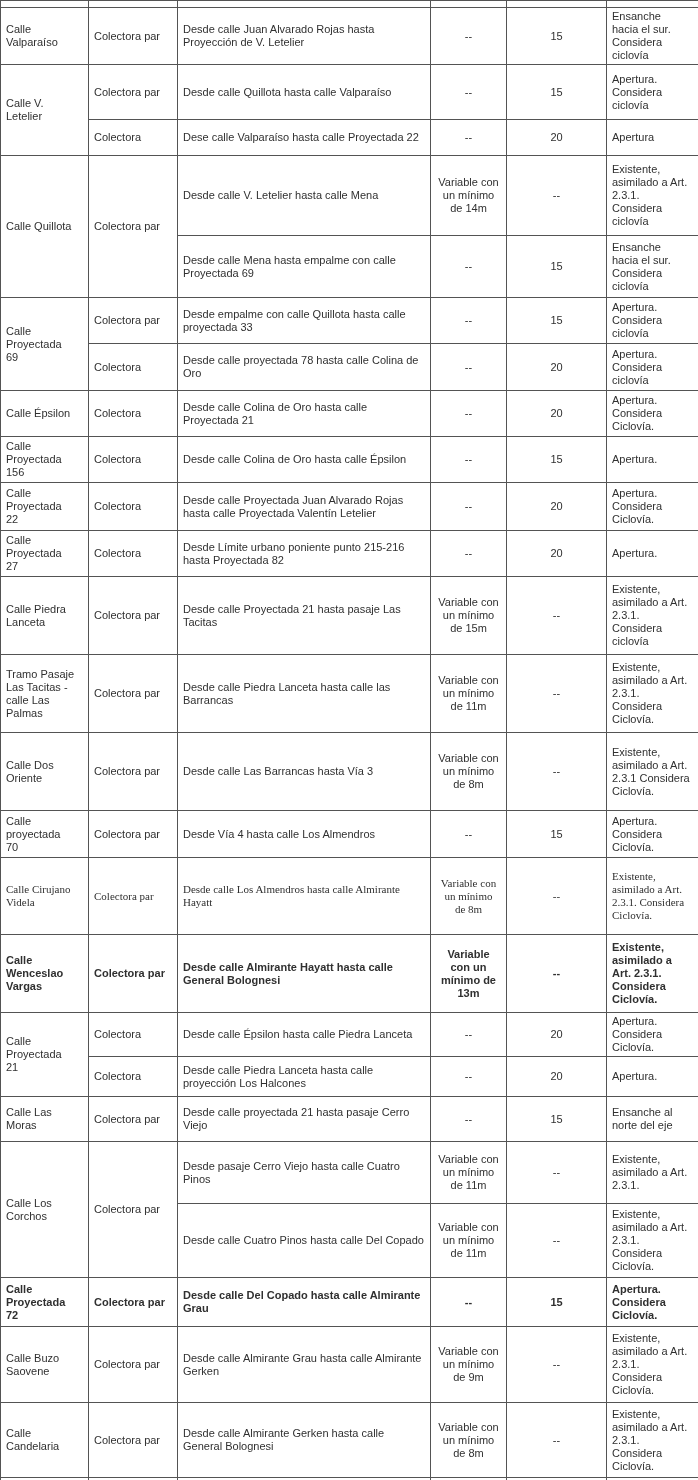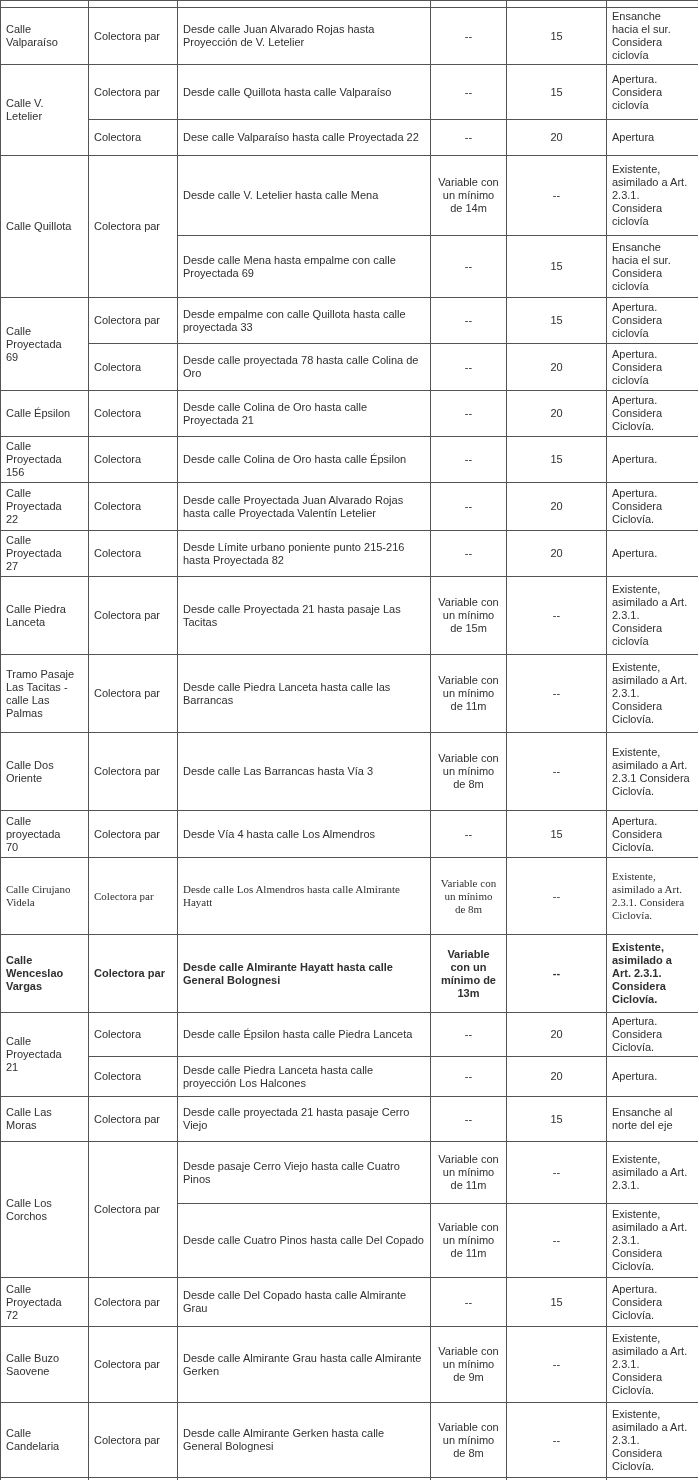--- a/index.html
+++ b/index.html
@@ -219,21 +219,21 @@
         <td class="col-3">Variable con un mínimo de 11m</td>
         <td class="col-4">--</td>
         <td class="col-5">Existente, asimilado a Art. 2.3.1.</td>
       </tr>
       <tr style="height: 74px;">
         <td class="col-2">Desde calle Cuatro Pinos hasta calle Del Copado</td>
         <td class="col-3">Variable con un mínimo de 11m</td>
         <td class="col-4">--</td>
         <td class="col-5">Existente, asimilado a Art. 2.3.1. Considera Ciclovía.</td>
       </tr>
-      <tr style="height: 49px;">
+      <tr style="height: 49px; font-weight: bold;">
         <td class="col-0">Calle Proyectada 72</td>
         <td class="col-1">Colectora par</td>
         <td class="col-2">Desde calle Del Copado hasta calle Almirante Grau</td>
         <td class="col-3">--</td>
         <td class="col-4">15</td>
         <td class="col-5">Apertura. Considera Ciclovía.</td>
       </tr>
       <tr style="height: 76px;">
         <td class="col-0">Calle Buzo Saovene</td>
         <td class="col-1">Colectora par</td>

